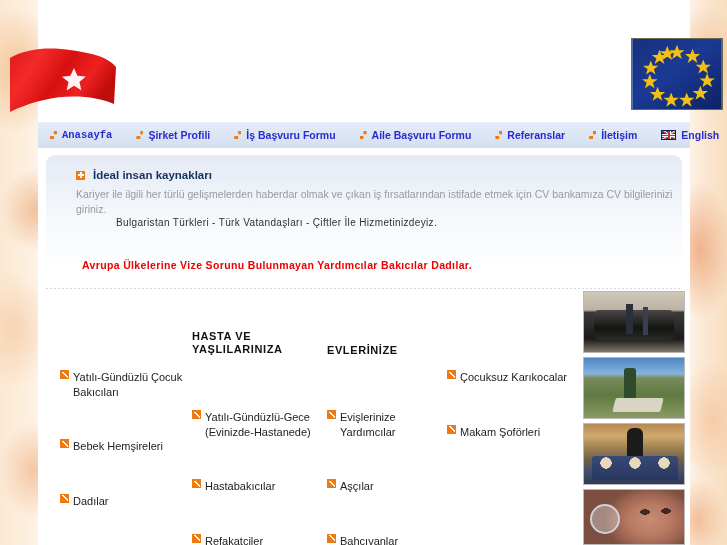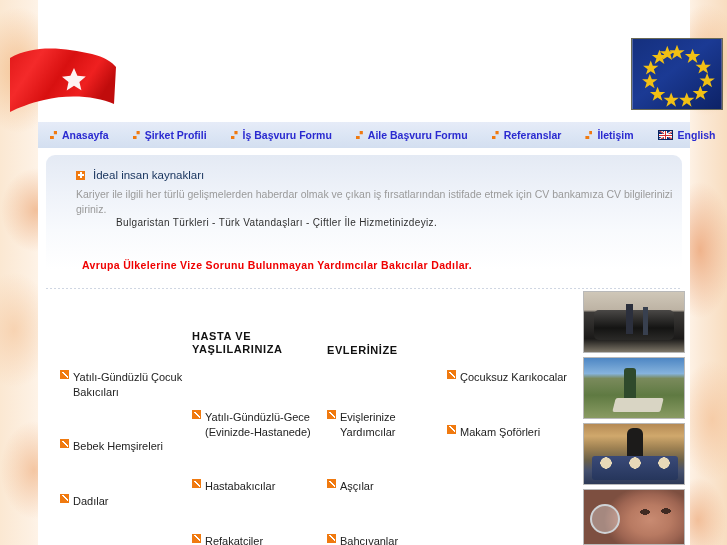--- a/index.html
+++ b/index.html
@@ -59,21 +59,21 @@
     z-index: 5;
   }
   .nav-item {
     display: flex; align-items: center;
     color: #2a2ad0;
     font-size: 10.5px; font-weight: bold;
     white-space: nowrap;
     text-decoration: none;
     cursor: pointer;
   }
-  .nav-item:first-child { margin-left: 12px; }
+  .nav-item:first-child { margin-left: 12px; font-family: Liberation Mono, monospace; }
   .nav-gap { width: 24px; flex: none; }
   .nav-arrow {
     width: 7px; height: 8px;
     margin-right: 5px;
     background: #f07a10;
     clip-path: polygon(0 100%, 55% 100%, 55% 0, 100% 0, 100% 40%, 55% 40%, 55% 62%, 0 62%);
     flex: none;
   }
   .uk-flag {
     width: 15px; height: 10px; margin-right: 5px; flex: none;
@@ -95,21 +95,21 @@
   #panel {
     position: absolute; left: 46px; top: 155px;
     width: 636px; height: 130px;
     background: linear-gradient(180deg, #e4eaf4 0%, #eef2f9 28%, #f8fafd 58%, #ffffff 88%);
     border-radius: 9px 9px 0 0;
     z-index: 4;
   }
   .intro-head {
     position: absolute; left: 30px; top: 14px;
     display: flex; align-items: center;
-    font-size: 11.5px; font-weight: normal; color: #16325c;
+    font-size: 11.5px; font-weight: bold; color: #16325c;
   }
   .plus-bullet {
     width: 9px; height: 9px; margin-right: 8px;
     background: #f07a10; position: relative; flex: none;
   }
   .plus-bullet:before, .plus-bullet:after {
     content: ""; position: absolute; background: #fff;
   }
   .plus-bullet:before { left: 4px; top: 1.5px; width: 1.6px; height: 6px; }
   .plus-bullet:after  { top: 3.7px; left: 1.5px; height: 1.6px; width: 6px; }

